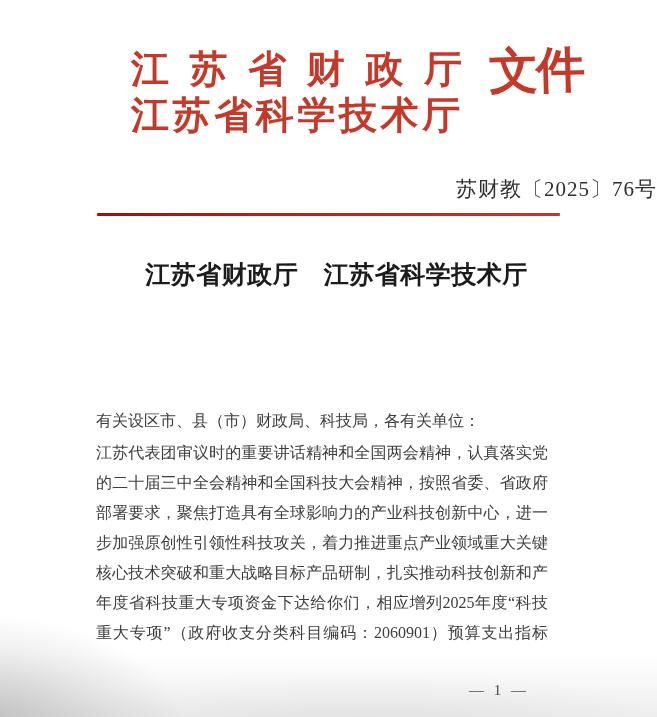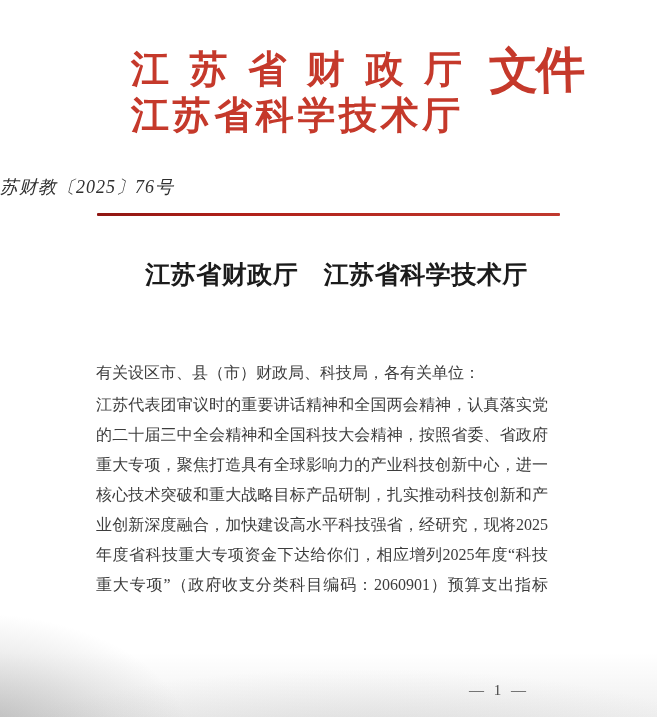--- a/index.html
+++ b/index.html
@@ -52,25 +52,24 @@
     line-height: 1;
     transform: rotate(-1.5deg);
   }
 
   
   .doc-number {
     position: absolute;
     top: 175px;
     left: 0;
     width: 100%;
-    text-align: left;
-    font-size: 18px;
+    text-align: right;
+    font-size: 21px;
     letter-spacing: 1px;
     color: #2f2f2f;
-    font-style: italic;
   }
   .red-line {
     position: absolute;
     top: 213px;
     left: 97px;
     width: 463px;
     height: 3px;
     background: linear-gradient(to right, #8f1612, var(--separator-red, #b02019) 30%, #c0392e);
     border-radius: 1px;
   }
@@ -101,20 +100,21 @@
   .text-line {
     line-height: 30px;
     height: 30px;
     text-align: justify;
     text-align-last: justify;
   }
   .recipients-line {
     text-align: left;
     text-align-last: left;
     margin-bottom: 2px;
+    margin-top: 48px;
   }
   .indent-first { text-indent: 2em; }
 
   
   .page-number {
     position: absolute;
     top: 682px;
     right: 128px;
     font-size: 15px;
     letter-spacing: 3px;
@@ -140,22 +140,22 @@
   <div class="red-line"></div>
 
   <div class="title">
     <div>江苏省财政厅　江苏省科学技术厅</div>
   </div>
 
   <div class="content">
     <div class="text-line recipients-line">有关设区市、县（市）财政局、科技局，各有关单位：</div>
     <div class="text-line">江苏代表团审议时的重要讲话精神和全国两会精神，认真落实党</div>
     <div class="text-line">的二十届三中全会精神和全国科技大会精神，按照省委、省政府</div>
-    <div class="text-line">重大专项，聚焦打造具有全球影响力的产业科技创新中心，进一</div>
+    <div class="text-line">部署要求，聚焦打造具有全球影响力的产业科技创新中心，进一</div>
+    <div class="text-line">步加强原创性引领性科技攻关，着力推进重点产业领域重大关键</div>
     <div class="text-line">核心技术突破和重大战略目标产品研制，扎实推动科技创新和产</div>
-    <div class="text-line">业创新深度融合，加快建设高水平科技强省，经研究，现将2025</div>
     <div class="text-line">年度省科技重大专项资金下达给你们，相应增列2025年度“科技</div>
     <div class="text-line">重大专项”（政府收支分类科目编码：2060901）预算支出指标</div>
   </div>
 
   <div class="page-number">— 1 —</div>
 
 </div>
 
 </body></html>

